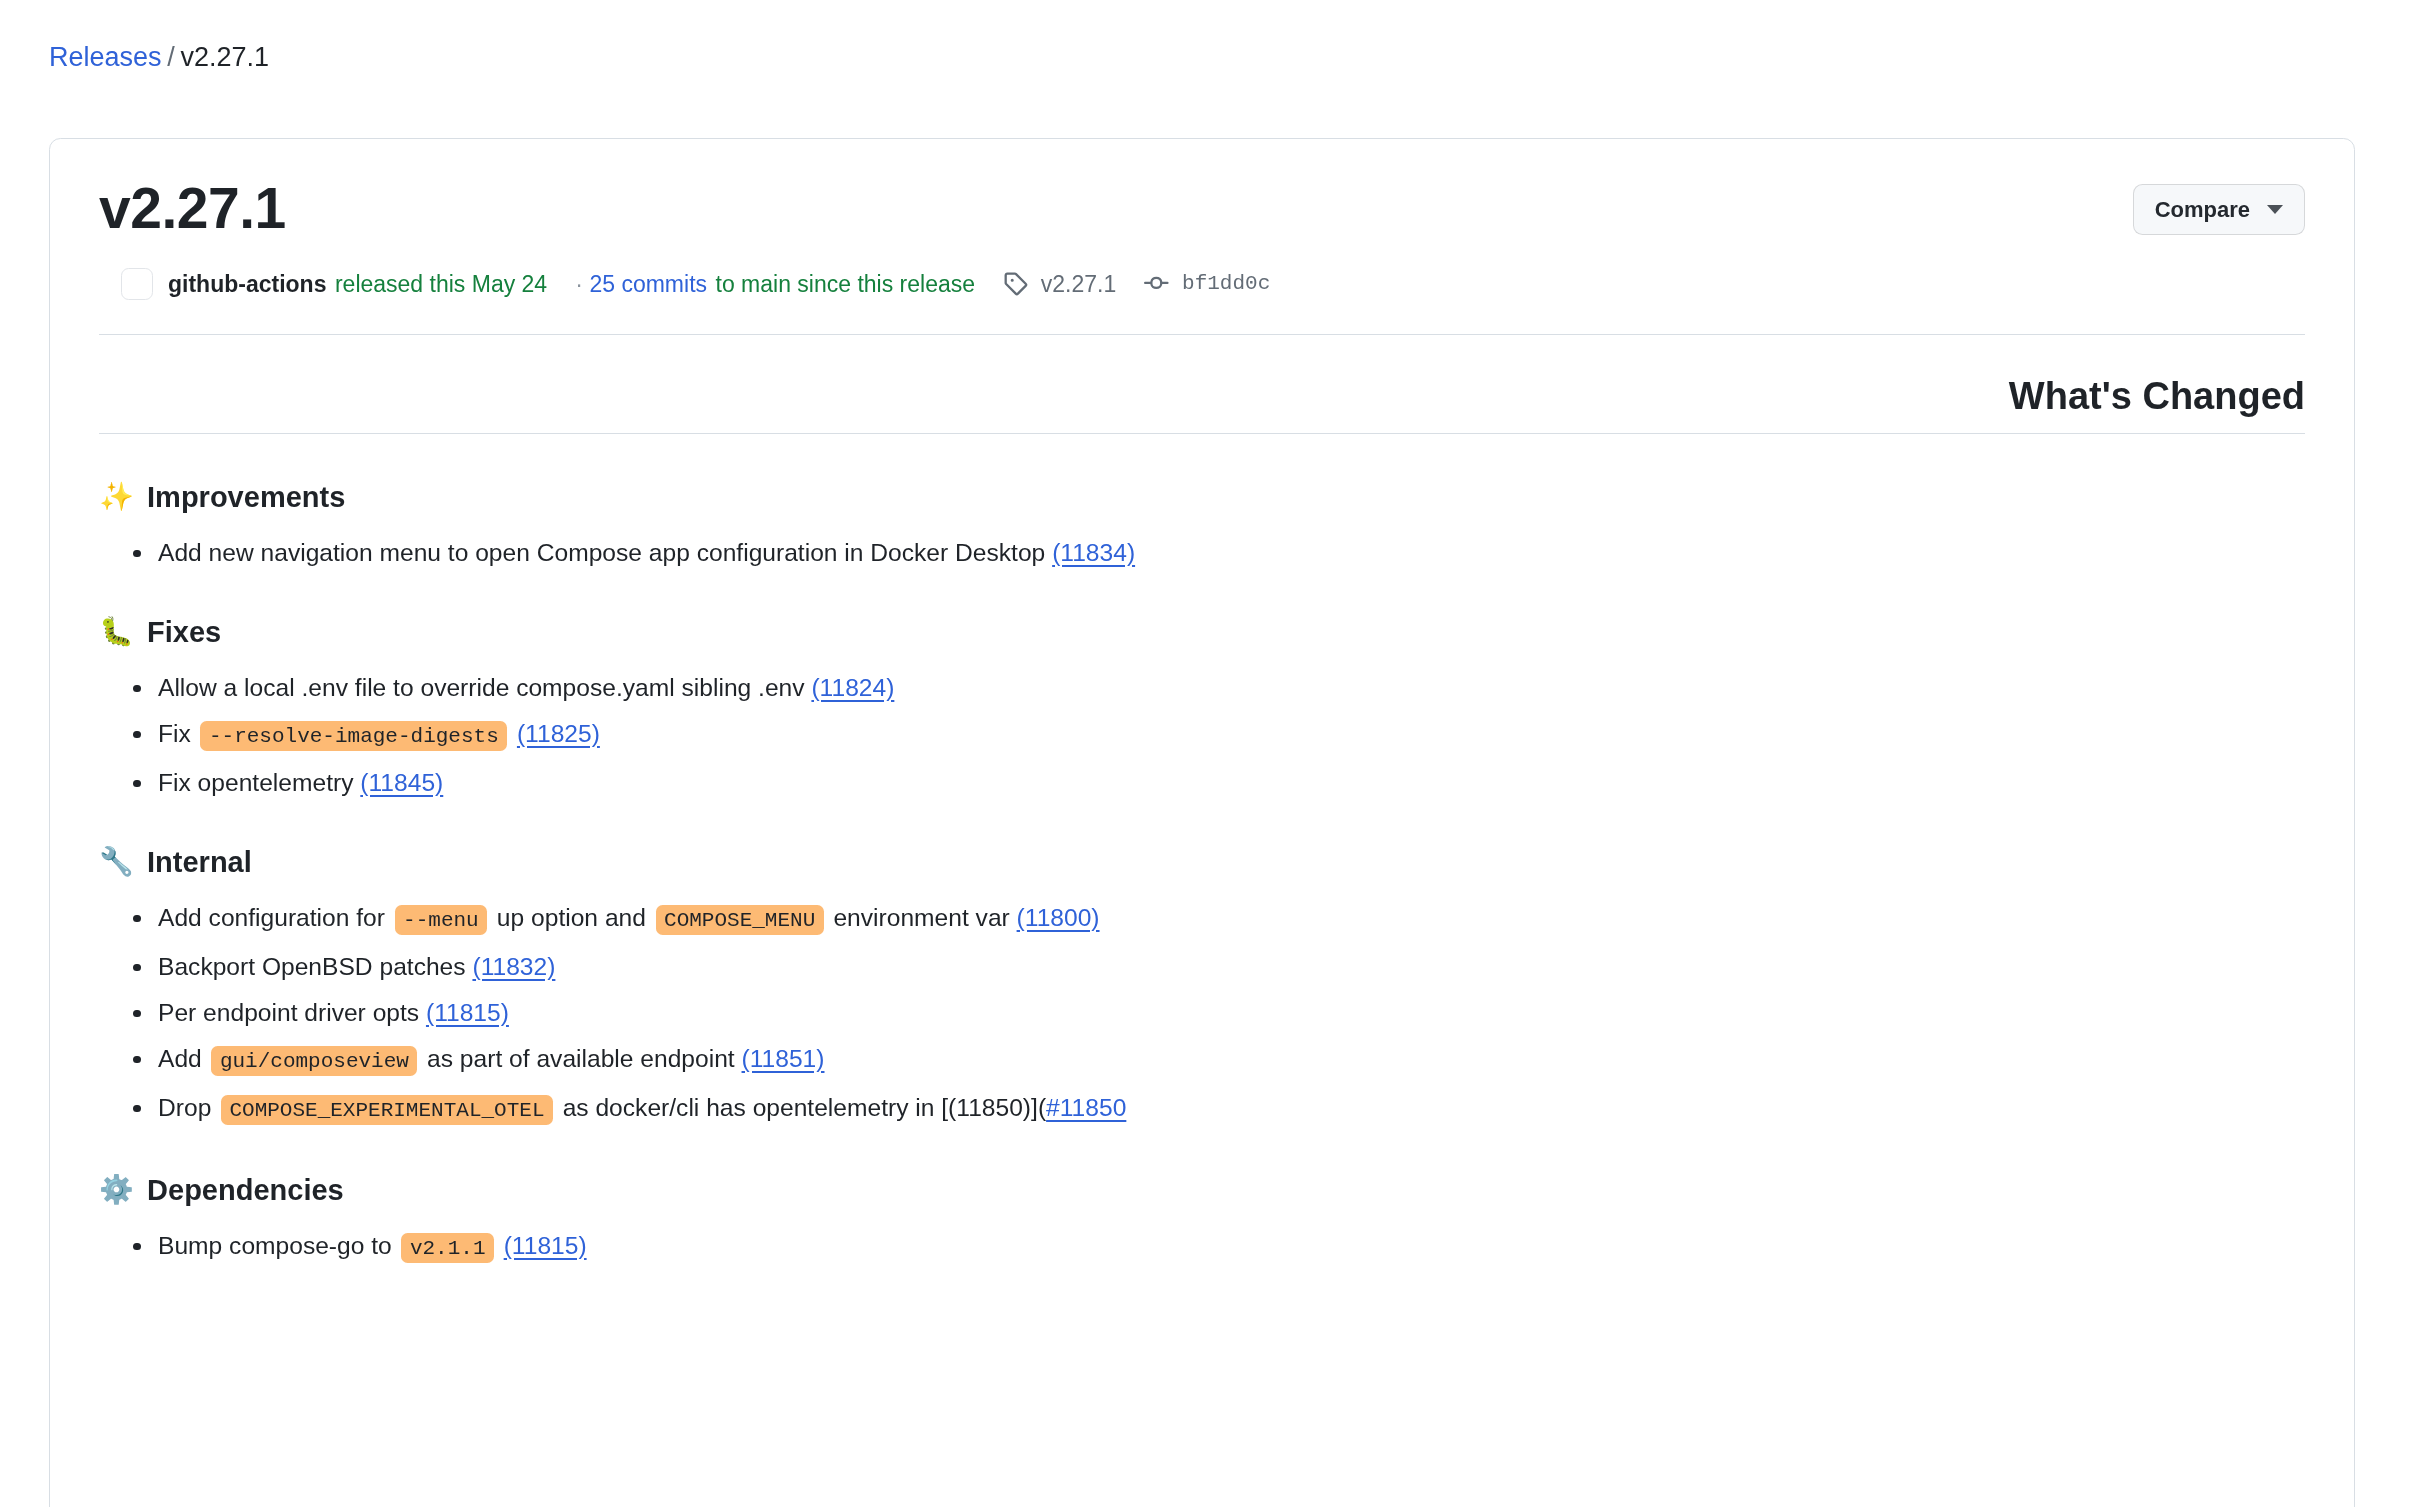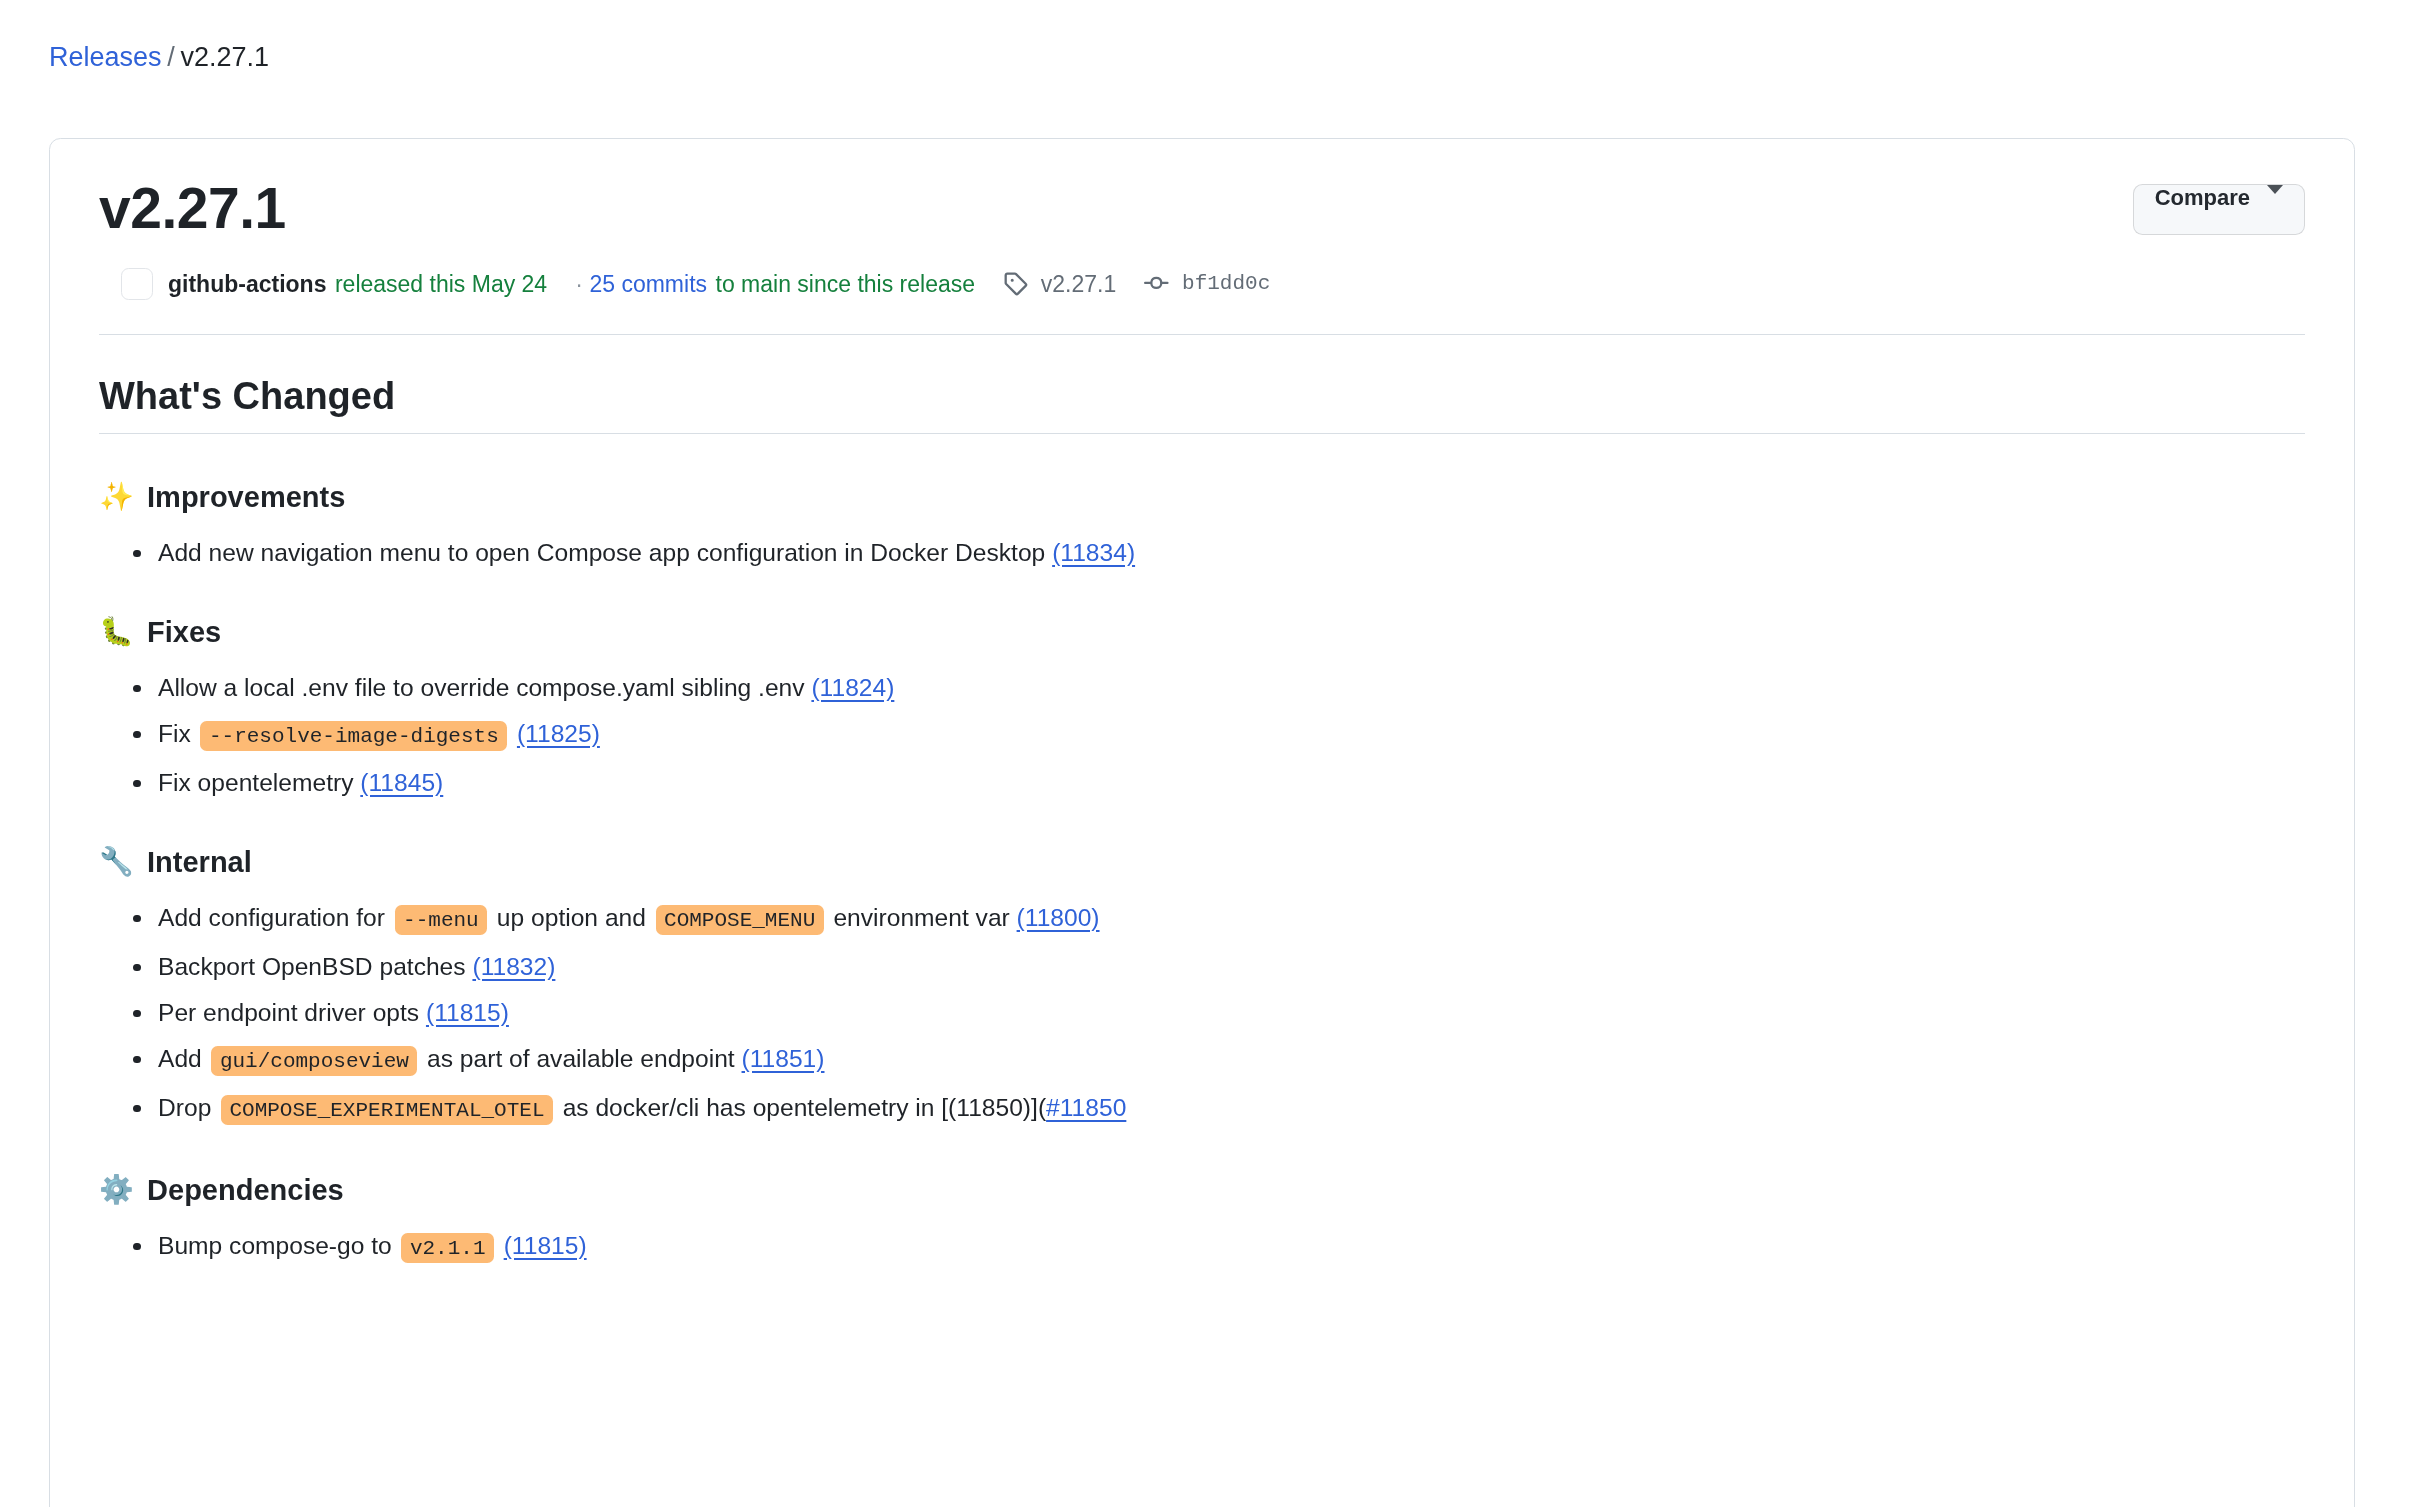--- a/index.html
+++ b/index.html
@@ -55,21 +55,21 @@
   .card-inner {
     padding: 36px 49px 0 49px;
     position: relative;
   }
 
   .compare-btn {
     position: absolute;
     right: 49px;
     top: 45px;
     display: inline-flex;
-    align-items: flex-start;
+    align-items: center;
     gap: 17px;
     height: 51px;
     padding: 0 21px;
     background: #f6f8fa;
     border: 0.9px solid rgba(31,35,40,0.15);
     border-radius: 9.5px;
     font-size: 22px;
     font-weight: 600;
     color: #24292f;
     cursor: pointer;
@@ -154,20 +154,21 @@
     margin-top: 40px;
   }
   .md-h2 {
     font-size: 38px;
     line-height: 45px;
     font-weight: 700;
     margin: 0 0 13.2px 0;
     padding-bottom: 13.2px;
     border-bottom: 0.9px solid #d8dee4;
     color: #1f2328;
+    text-align: right;
   }
   .md-h3 {
     font-size: 29px;
     line-height: 38px;
     font-weight: 700;
     margin: 44px 0 0 0;
     color: #1f2328;
     display: flex;
     align-items: center;
     gap: 13.2px;

